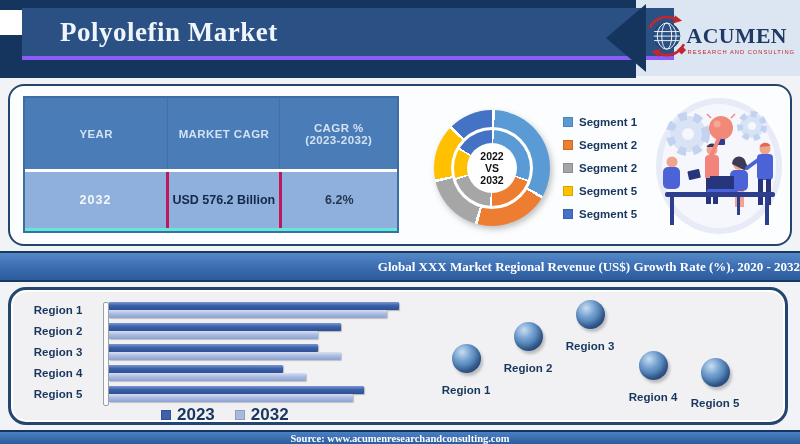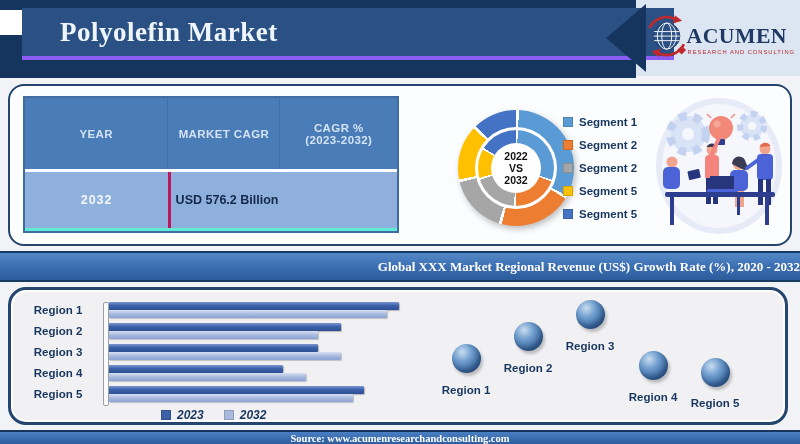--- a/index.html
+++ b/index.html
@@ -47,21 +47,21 @@
   .td.c1 { border-left:none; color:#f4f8fc; font-weight:bold; letter-spacing:1px; }
   .td.c2 { color:#12294a; font-weight:bold; }
   .td.c3 { color:#26374f; font-weight:bold; }
   .pre { white-space:pre-line; }
 
   
   .segment-title {
     position:absolute; left:403px; top:7px; font-family:"Liberation Serif", serif;
     font-weight:bold; font-size:13.5px; color:#15325a;
   }
-  .donut-wrap { position:absolute; left:448px; top:24px; width:116px; height:116px; filter:drop-shadow(2px 3px 3px rgba(0,0,0,0.25)); }
+  .donut-wrap { position:absolute; left:424px; top:24px; width:116px; height:116px; filter:drop-shadow(2px 3px 3px rgba(0,0,0,0.25)); }
   .donut-ring { border-radius:50%; }
   #donut-outer { position:absolute; left:0; top:0; width:116px; height:116px; }
   .ring-gap { position:absolute; left:17px; top:17px; width:82px; height:82px; background:#ffffff; border-radius:50%; }
   #donut-inner { position:absolute; left:20px; top:20px; width:76px; height:76px; }
   .donut-center {
     position:absolute; left:33px; top:33px; width:50px; height:50px; background:#ffffff; border-radius:50%;
     display:flex; align-items:center; justify-content:center; text-align:center;
     font-weight:bold; font-size:10.5px; line-height:12px; color:#111111; white-space:pre-line;
   }
   .segment-legend { position:absolute; left:553px; top:28px; }
@@ -94,21 +94,21 @@
     background:#fbfbfb; border:1px solid #9aa0a8; border-radius:2px;
   }
   .bar-rows { position:absolute; left:0; top:4px; width:392px; }
   .bar-row { display:flex; align-items:center; height:16px; margin-bottom:5px; }
   .bar-label { width:74px; text-align:center; font-weight:bold; font-size:11.5px; color:#17365d; }
   .bar-pair { margin-left:14px; }
   .bar { height:8px; border-radius:0 1px 1px 0; }
   .bar.s0 { background:linear-gradient(180deg,#7b97cf 0%,#3c60aa 45%,#2d4f93 100%); box-shadow:1px 1px 1px rgba(0,0,0,0.25); }
   .bar.s1 { background:linear-gradient(180deg,#d7dff2 0%,#a9bade 50%,#8ba3d4 100%); box-shadow:1px 1px 1px rgba(0,0,0,0.2); }
   .bar-legend { position:absolute; left:140px; top:109px; display:flex; gap:20px; }
-  .bar-legend .legend-label { font-size:12px;font-style:italic; }
+  .bar-legend .legend-label { font-size:17px; }
 
   .sphere-field { position:absolute; left:0; top:0; width:774px; height:132px; }
   .sphere {
     position:absolute; width:29px; height:29px; border-radius:50%;
     background: radial-gradient(circle at 35% 28%, #c9ddf1 0%, #6d9bcc 35%, #3f71a8 68%, #274f7e 100%);
     box-shadow: inset -3px -4px 5px rgba(0,0,30,0.28), 2px 3px 3px rgba(0,0,0,0.22);
   }
   .sphere-label { position:absolute; width:84px; text-align:center; font-weight:bold; font-size:11.5px; color:#17365d; }
 
   
@@ -158,20 +158,21 @@
       <div class="t-head">
         <div class="t-cell th c1">YEAR</div>
         <div class="t-cell th c2">MARKET CAGR</div>
         <div class="t-cell th c3 pre">CAGR %
 (2023-2032)</div>
       </div>
       <div class="t-sep"></div>
       <div class="t-row">
         <div class="t-cell td c1">2032</div>
         <div class="t-cell td c2">USD 576.2 Billion</div>
+        <div class="t-cell td c3">6.2%</div>
       </div>
     </div>
 
 
     <div class="donut-wrap">
       <div id="donut-outer" class="donut-ring" style="background: conic-gradient(rgb(255, 255, 255) 0deg, rgb(255, 255, 255) 3deg, rgb(91, 155, 213) 3deg, rgb(91, 155, 213) 118.8deg, rgb(255, 255, 255) 118.8deg, rgb(255, 255, 255) 121.8deg, rgb(237, 125, 49) 121.8deg, rgb(237, 125, 49) 194.4deg, rgb(255, 255, 255) 194.4deg, rgb(255, 255, 255) 197.4deg, rgb(166, 166, 166) 197.4deg, rgb(166, 166, 166) 255.6deg, rgb(255, 255, 255) 255.6deg, rgb(255, 255, 255) 258.6deg, rgb(255, 192, 0) 258.6deg, rgb(255, 192, 0) 313.2deg, rgb(255, 255, 255) 313.2deg, rgb(255, 255, 255) 316.2deg, rgb(68, 114, 196) 316.2deg, rgb(68, 114, 196) 360deg);"></div>
       <div class="ring-gap"></div>
       <div id="donut-inner" class="donut-ring" style="background: conic-gradient(rgb(255, 255, 255) 0deg, rgb(255, 255, 255) 3deg, rgb(91, 155, 213) 3deg, rgb(91, 155, 213) 108deg, rgb(255, 255, 255) 108deg, rgb(255, 255, 255) 111deg, rgb(237, 125, 49) 111deg, rgb(237, 125, 49) 180deg, rgb(255, 255, 255) 180deg, rgb(255, 255, 255) 183deg, rgb(166, 166, 166) 183deg, rgb(166, 166, 166) 252deg, rgb(255, 255, 255) 252deg, rgb(255, 255, 255) 255deg, rgb(255, 192, 0) 255deg, rgb(255, 192, 0) 298.8deg, rgb(255, 255, 255) 298.8deg, rgb(255, 255, 255) 301.8deg, rgb(68, 114, 196) 301.8deg, rgb(68, 114, 196) 360deg);"></div>
       <div class="donut-center">2022
 VS

